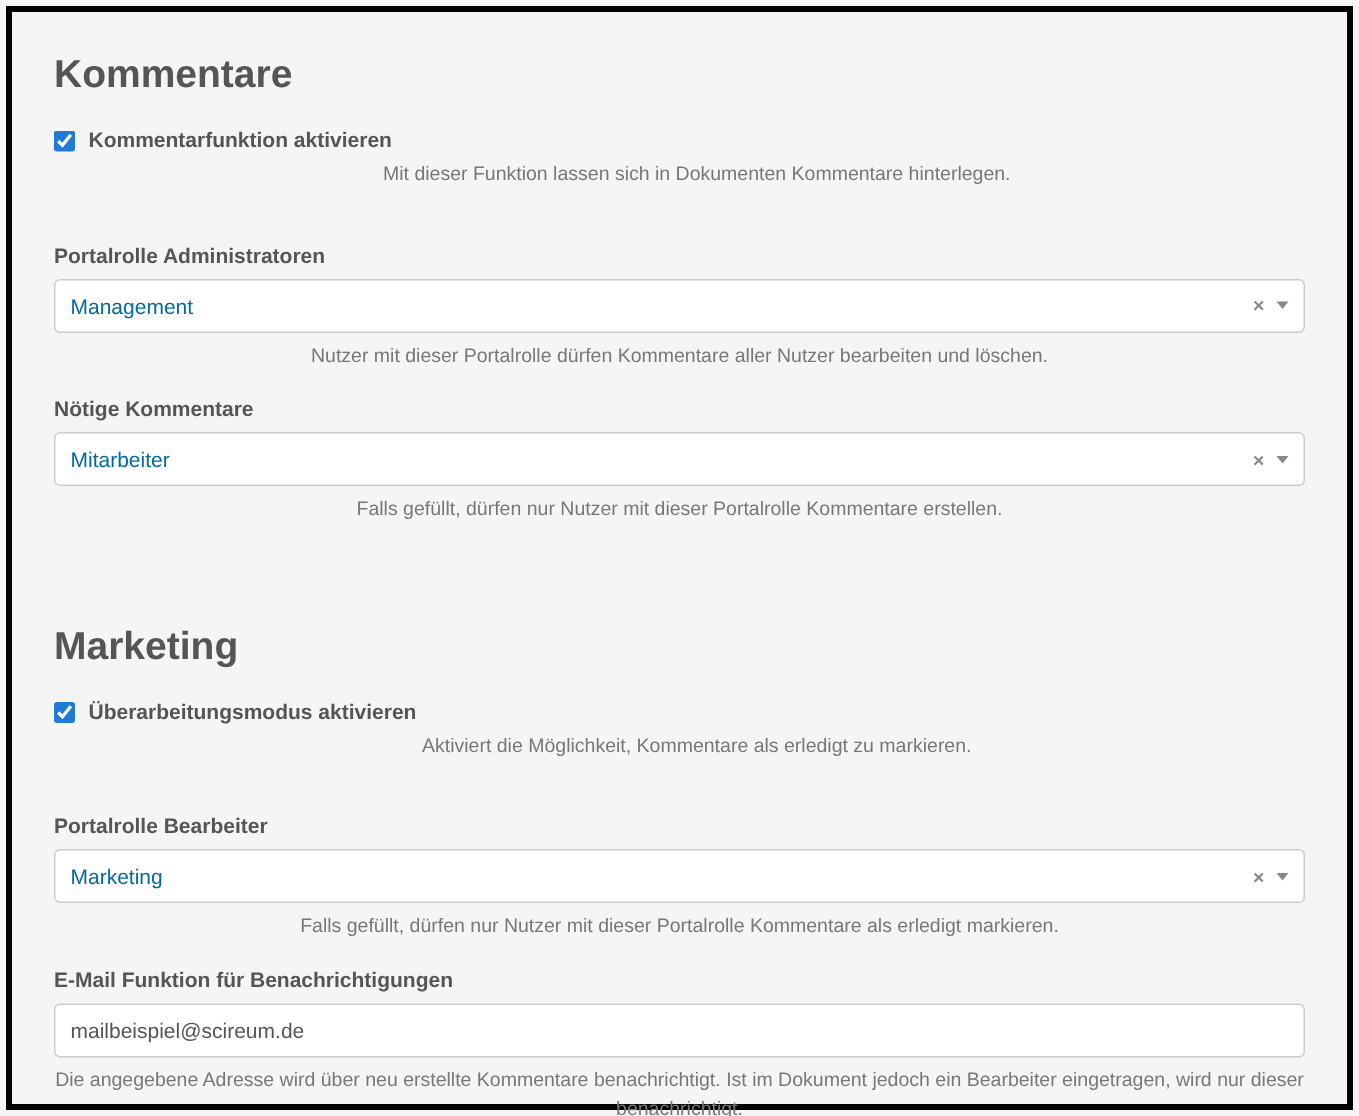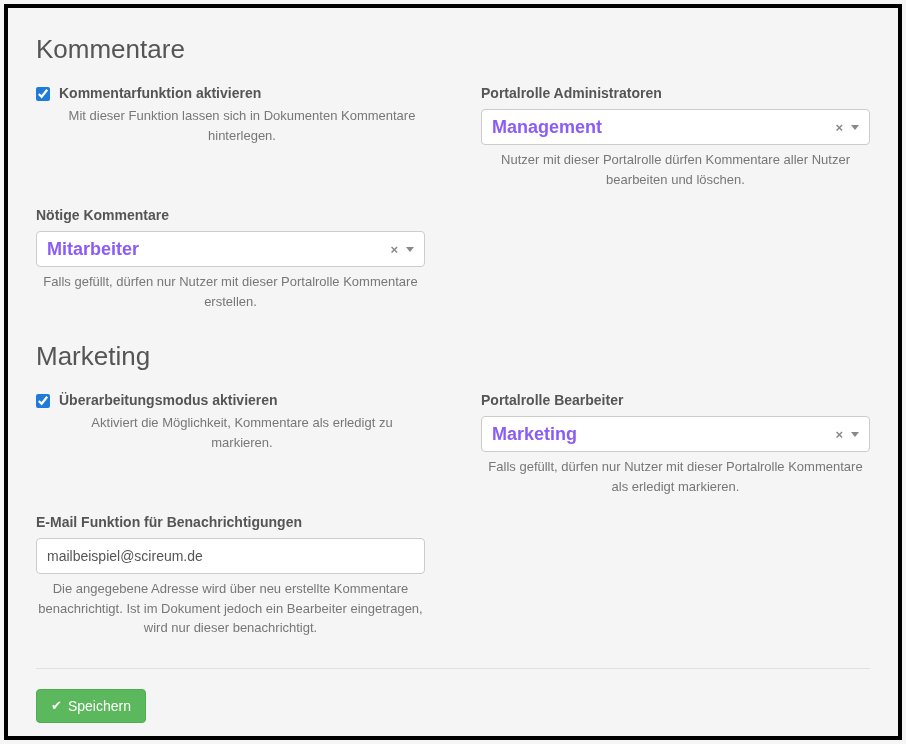--- a/index.html
+++ b/index.html
@@ -15,28 +15,29 @@
     .frame {
       border: 4px solid #000;
       background: #f5f5f5;
       width: 898px;
       height: 736px;
       padding: 26px 28px;
       position: relative;
     }
     h2 {
       font-size: 26px;
-      font-weight: 400;
+      font-weight: 700;
       color: #555;
       margin-bottom: 20px;
     }
     .row {
       display: flex;
-      gap: 56px;
+      gap: 36px;
       margin-bottom: 18px;
+      flex-direction: column;
     }
     .col {
       flex: 1;
       min-width: 0;
     }
     .checkbox-row {
       display: flex;
       align-items: flex-start;
       gap: 9px;
     }
@@ -75,23 +76,22 @@
       border: 1px solid #ccc;
       border-radius: 4px;
       height: 36px;
       display: flex;
       align-items: center;
       padding: 0 10px;
       cursor: pointer;
     }
     .select-value {
       flex: 1;
-      font-size: 18px;
-      color: #8b5cf6;
-      font-weight: bold;
+      font-size: 14px;
+      color: #0369a1;
     }
     .select-clear {
       font-size: 13px;
       color: #888;
       margin-right: 8px;
       cursor: pointer;
       font-weight: bold;
     }
     .select-caret {
       width: 0;

